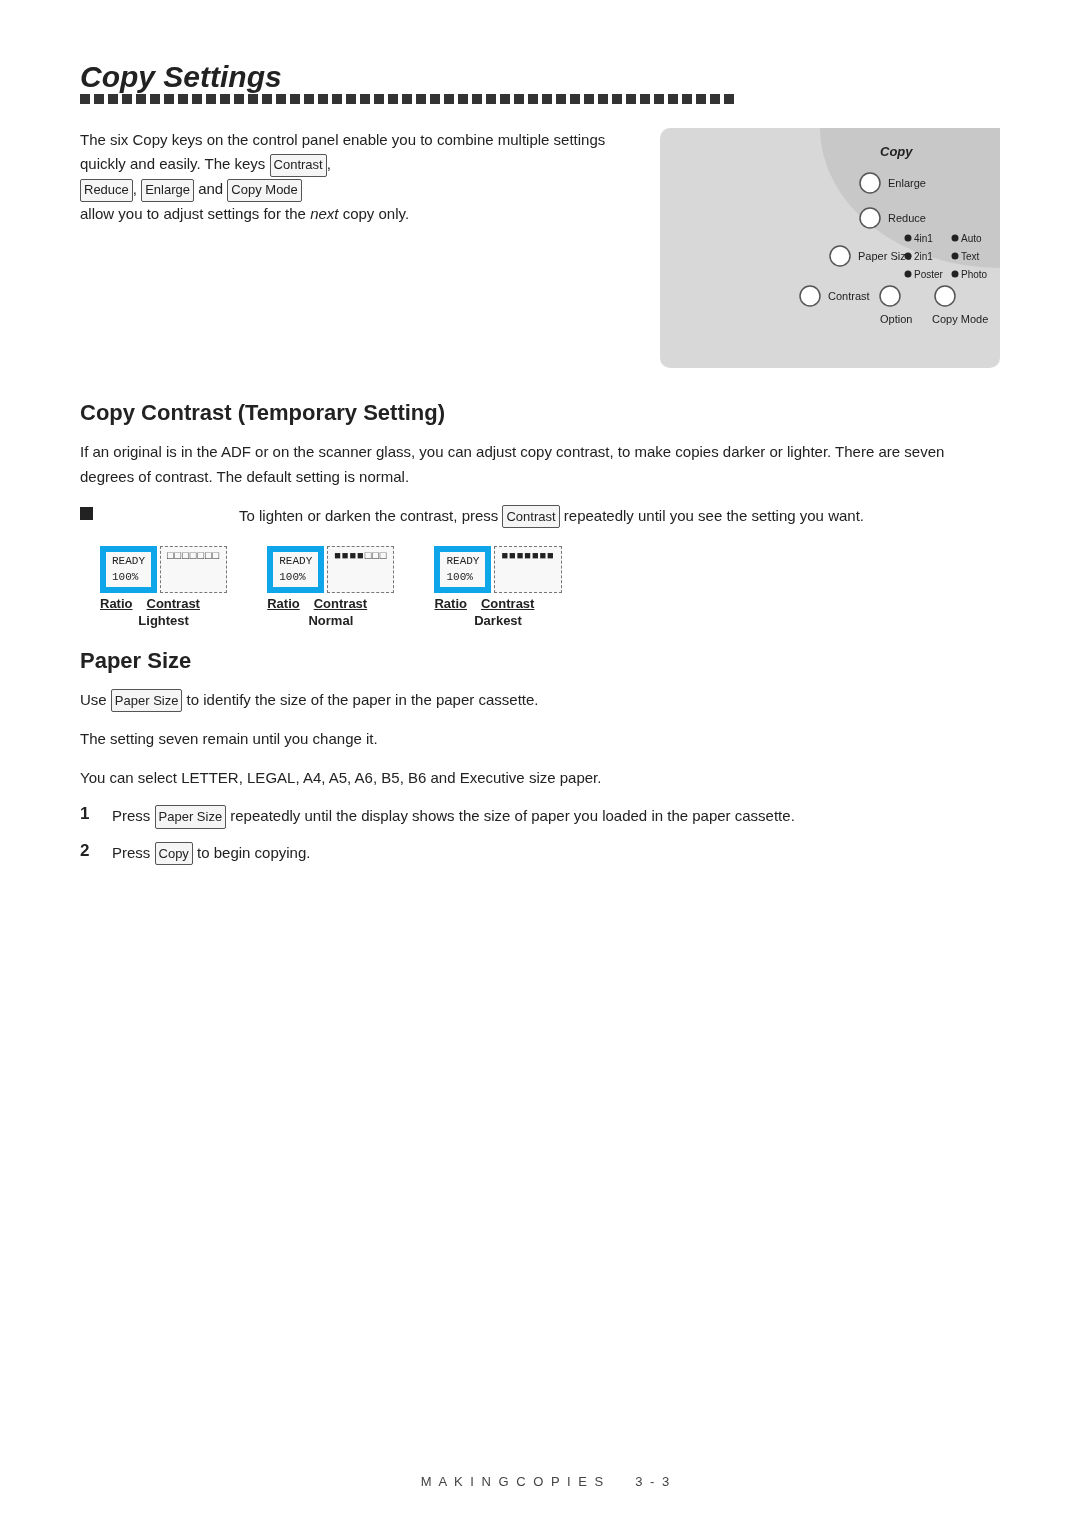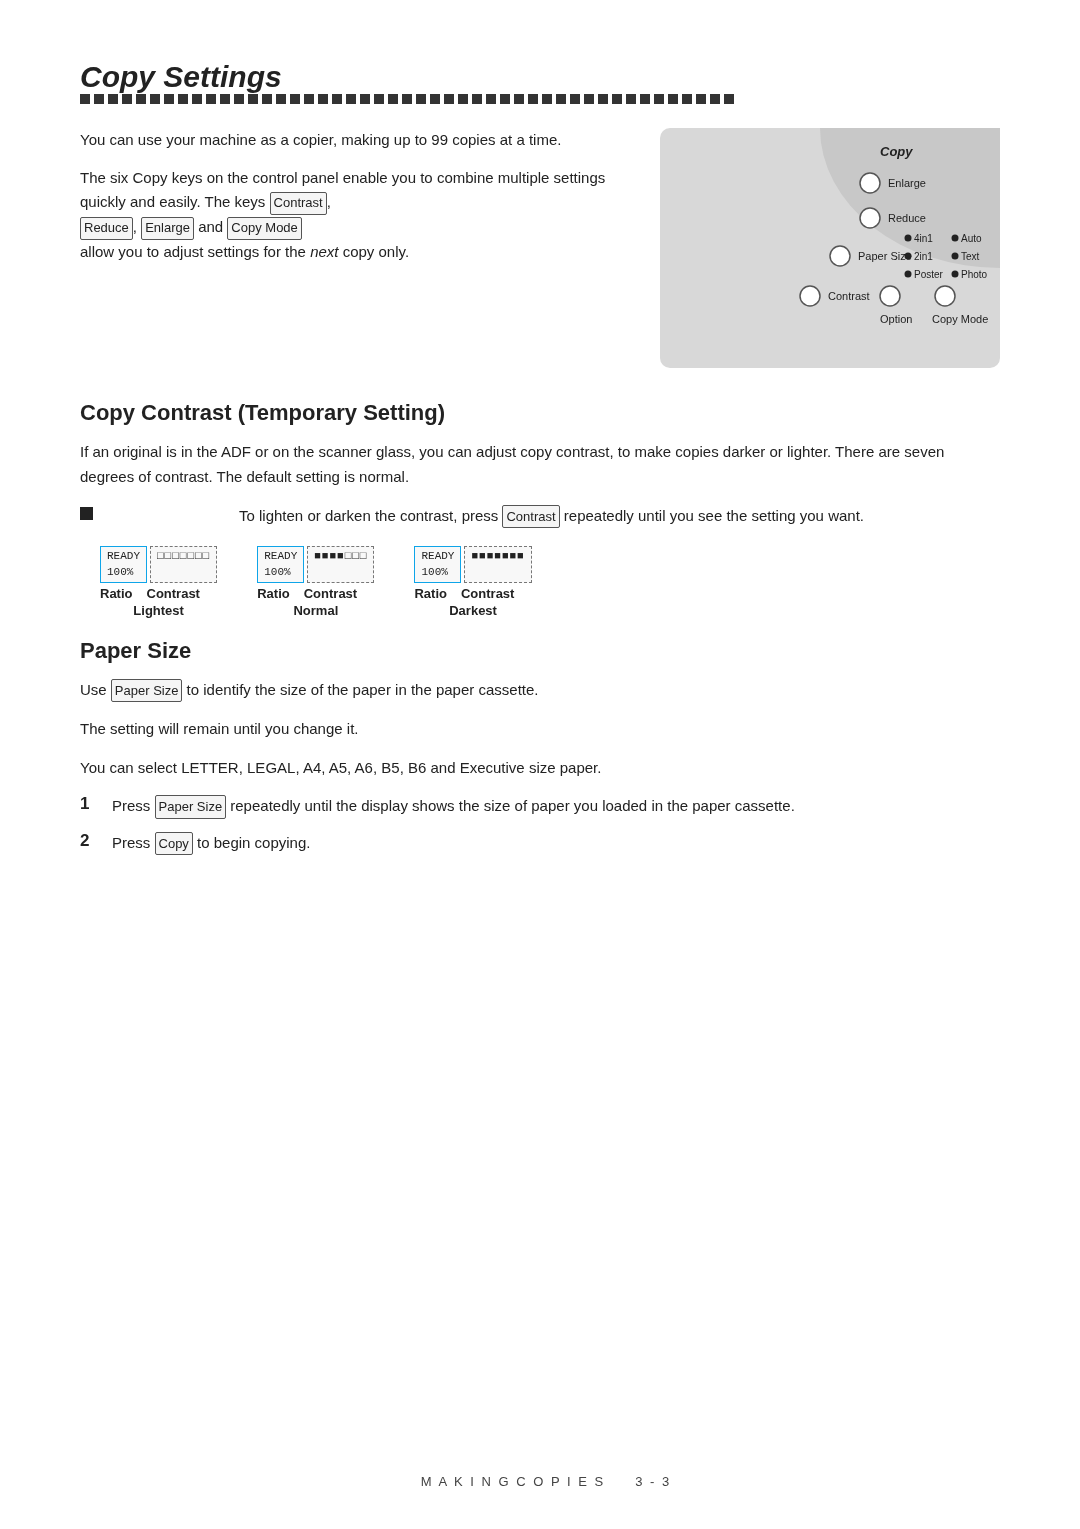--- a/index.html
+++ b/index.html
@@ -140,40 +140,41 @@
     .display-unit {
       display: flex;
       flex-direction: column;
       align-items: flex-start;
     }
     .lcd-row {
       display: flex;
       gap: 3px;
     }
     .lcd-box {
-      border: 1px solid #0ea5e9;
+      border: 6px solid #0ea5e9;
       padding: 2px 6px;
       font-family: 'Courier New', Courier, monospace;
       font-size: 11px;
       background: #f8f8f8;
       line-height: 1.4;
     }
     .lcd-box-dashed {
       border: 1px dashed #777;
       padding: 2px 6px;
       font-family: 'Courier New', Courier, monospace;
       font-size: 11px;
       background: #f8f8f8;
       line-height: 1.4;
       letter-spacing: 1px;
     }
     .label-row {
       display: flex;
       gap: 0;
       margin-top: 3px;
+      text-decoration: underline;
     }
     .lbl-ratio {
       font-size: 13px;
       font-weight: bold;
       margin-right: 14px;
     }
     .lbl-contrast {
       font-size: 13px;
       font-weight: bold;
     }
@@ -235,21 +236,20 @@
     <span></span>
   <span></span>
     <span></span>
     <span></span>
     <span></span>
     <span></span>
 </div>
 
 <div class="intro-section">
   <div class="intro-text">
-    <p>You can use your machine as a copier, making up to 99 copies at a time.</p>
     <p>
       <span>The six Copy keys on the control panel enable you to combine multiple settings quickly and easily. The keys </span><span class="key-box">Contrast</span><span>,</span>
       <br>
       <span class="key-box">Reduce</span><span>, </span><span class="key-box">Enlarge</span><span> and </span><span class="key-box">Copy Mode</span>
       <br>
       <span> allow you to adjust settings for the </span><span class="italic-text">next</span><span> copy only.</span>
     </p>
   </div>
 
   <div class="panel-svg-wrap">
@@ -345,21 +345,21 @@
     <div class="caption-center">Darkest</div>
   </div>
 </div>
 
 <h2 class="section-heading">Paper Size</h2>
 
 <p class="body-text">
   <span>Use </span><span class="key-box">Paper Size</span><span> to identify the size of the paper in the paper cassette.</span>
 </p>
 
-<p class="body-text">The setting will remain until you change it.</p>
+<p class="body-text">The setting seven remain until you change it.</p>
 
 <p class="body-text">You can select LETTER, LEGAL, A4, A5, A6, B5, B6 and Executive size paper.</p>
 
 <div class="numbered-step">
   <span class="step-num">1</span>
   <span class="step-text">
     <span>Press </span><span class="key-box">Paper Size</span><span> repeatedly until the display shows the size of paper you loaded in the paper cassette.</span>
   </span>
 </div>
 

